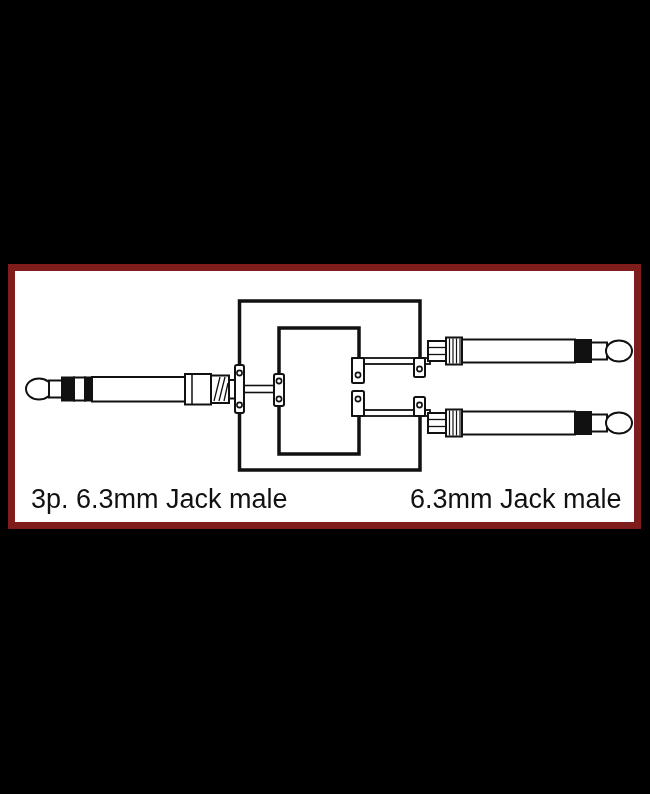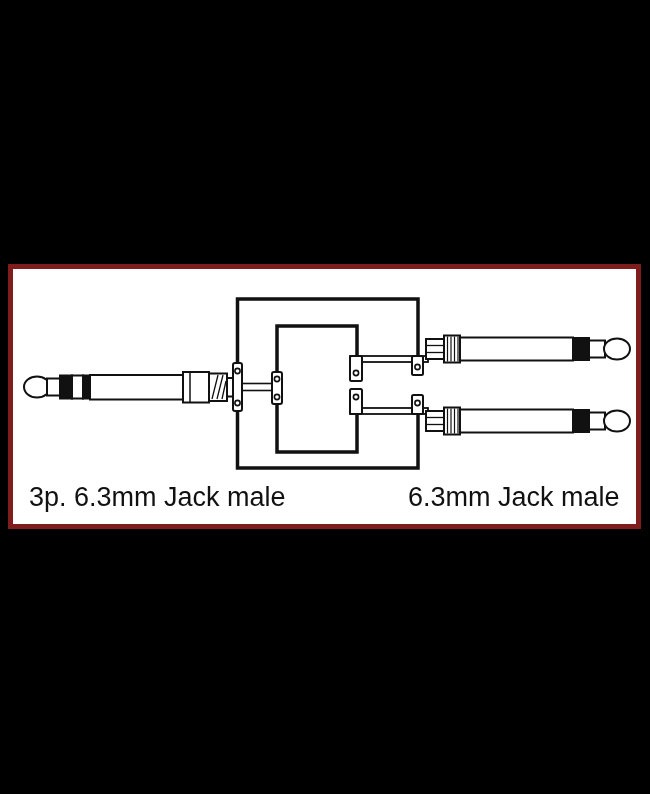--- a/index.html
+++ b/index.html
@@ -15,21 +15,21 @@
     overflow: hidden;
     font-family: "Liberation Sans", sans-serif;
   }
   .panel {
     position: absolute;
     left: 8px;
     top: 264px;
     width: 633px;
     height: 265px;
     background: #ffffff;
-    border: 5px solid #7f1d1d;
+    border: 7px solid #7f1d1d;
     box-sizing: border-box;
   }
   .panel svg {
     position: absolute;
     left: 0;
     top: 0;
     display: block;
   }
   .conn-label {
     position: absolute;

